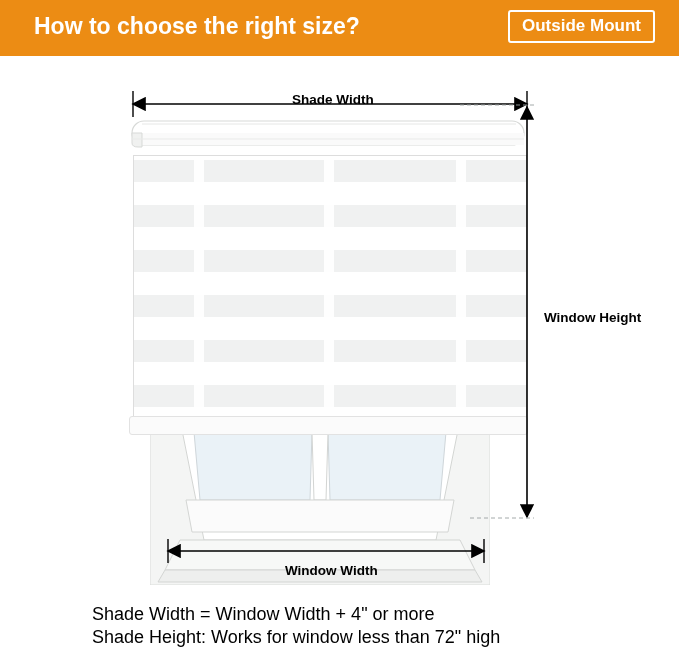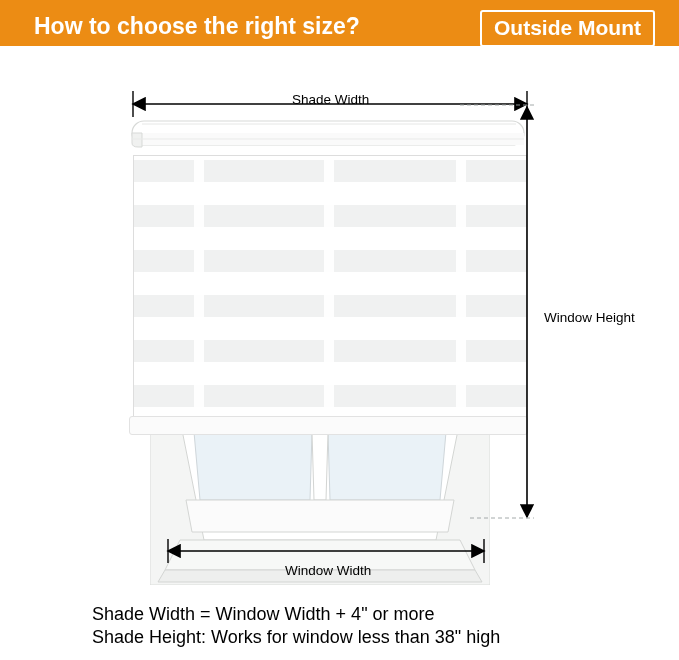--- a/index.html
+++ b/index.html
@@ -12,21 +12,21 @@
     background: #ffffff;
     font-family: "Liberation Sans", sans-serif;
     overflow: hidden;
   }
 
   
   .header {
     position: absolute;
     left: 0; top: 0;
     width: 679px;
-    height: 46px;
+    height: 56px;
     background: #ec8c14;
     box-sizing: border-box;
   }
   .header-title {
     position: absolute;
     left: 34px;
     top: 13px;
     color: #ffffff;
     font-size: 23px;
     font-weight: bold;
@@ -34,21 +34,21 @@
     white-space: nowrap;
   }
   .header-badge {
     position: absolute;
     right: 24px;
     top: 10px;
     border: 2px solid #ffffff;
     border-radius: 3px;
     padding: 4px 12px 5px 12px;
     color: #ffffff;
-    font-size: 21px;
+    font-size: 17px;
     font-weight: bold;
     white-space: nowrap;
   }
 
   
   .diagram {
     position: absolute;
     left: 0;
     top: 55px;
     width: 679px;
@@ -128,22 +128,23 @@
     position: absolute;
     left: 0; top: 0;
     width: 679px; height: 545px;
     pointer-events: none;
   }
   .dimlabel {
     position: absolute;
     font-size: 13.5px;
     color: #000000;
     white-space: nowrap;
-  }
-  .lbl-shade-width { left: 292px; top: 37px; font-weight: normal; }
+    font-weight: bold;
+  }
+  .lbl-shade-width { left: 292px; top: 37px; font-weight: bold; }
   .lbl-window-height { left: 544px; top: 255px; }
   .lbl-window-width { left: 285px; top: 508px; text-align: right; }
 
   
   .notes {
     position: absolute;
     left: 92px;
     top: 603px;
     width: 540px;
   }
@@ -232,14 +233,14 @@
     <line x1="484" y1="484" x2="484" y2="508" stroke="#000" stroke-width="1.4"></line>
   </svg>
 
   <div class="dimlabel lbl-shade-width">Shade Width</div>
   <div class="dimlabel lbl-window-height">Window Height</div>
   <div class="dimlabel lbl-window-width">Window Width</div>
 </div>
 
 <div class="notes">
   <div class="note-line">Shade Width = Window Width + 4" or more</div>
-  <div class="note-line">Shade Height: Works for window less than 38" high</div>
+  <div class="note-line">Shade Height: Works for window less than 72" high</div>
 </div>
 
 </body></html>

